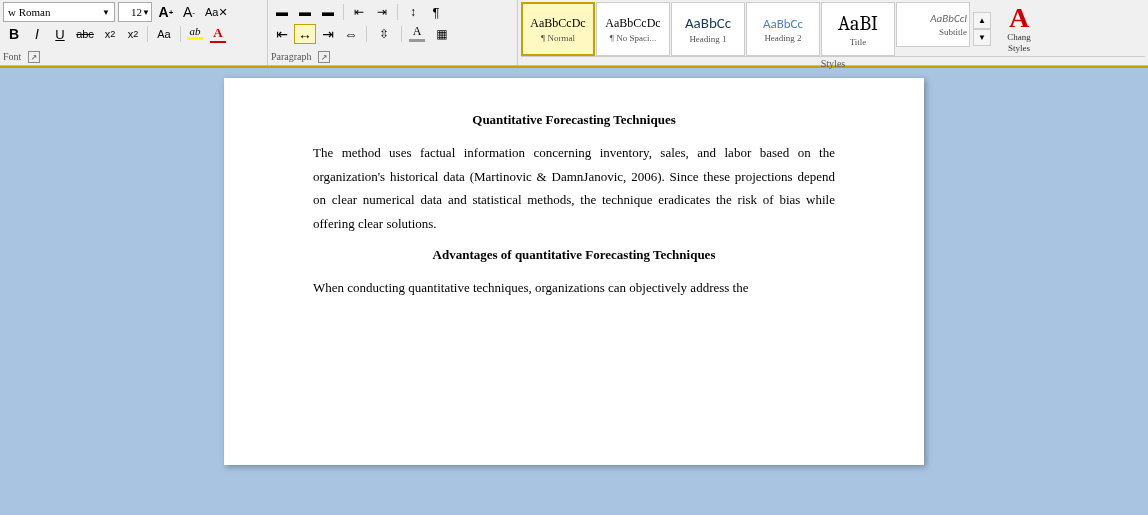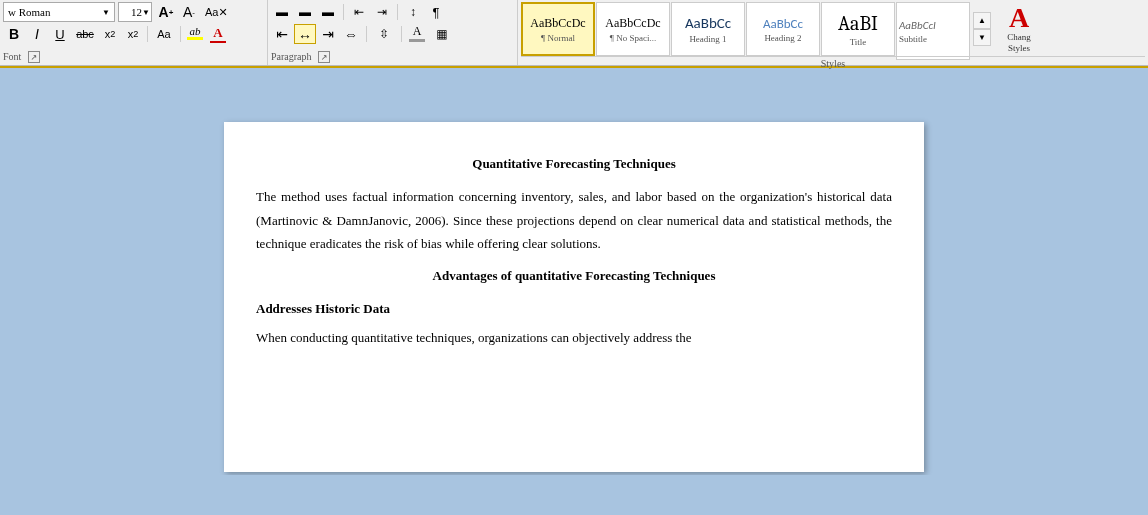--- a/index.html
+++ b/index.html
@@ -74,26 +74,25 @@
       height: calc(515px - 108px);
       display: flex;
       justify-content: center;
       overflow: hidden;
     }
 
     .page {
       background: white;
       width: 700px;
       min-height: 350px;
-      padding: 30px 32px;
+      padding: 30px 89px;
       box-shadow: 2px 2px 6px rgba(0,0,0,0.3);
       font-family: 'Times New Roman', Times, serif;
       font-size: 13px;
       line-height: 1.8;
-      margin-top: 44px;
     }
 
     .doc-title {
       text-align: center;
       font-weight: bold;
       font-size: 13px;
       margin-bottom: 10px;
     }
 
     .doc-body {
@@ -295,21 +294,21 @@
         <div class="style-item style-h2" style="display:flex;flex-direction:column;align-items:center;justify-content:center;width:74px;height:54px;border:1px solid #ccc;background:white;cursor:pointer;padding:2px;">
           <span style="font-size:13px;color:#4f81bd;font-family:'Calibri',sans-serif;">AaBbCc</span>
           <span style="font-size:9px;color:#555;text-align:right;margin-top:2px;">Heading 2</span>
         </div>
 
         <div class="style-item style-title" style="display:flex;flex-direction:column;align-items:center;justify-content:center;width:74px;height:54px;border:1px solid #ccc;background:white;cursor:pointer;padding:2px;">
           <span style="font-size:20px;font-family:'Cambria',serif;">AaBI</span>
           <span style="font-size:9px;color:#555;text-align:center;margin-top:2px;">Title</span>
         </div>
 
-        <div class="style-item style-subtitle" style="display:flex;align-items:flex-start;justify-content:center;width:74px;height:58px;border:1px solid #ccc;background:white;cursor:pointer;padding:2px;">
+        <div class="style-item style-subtitle" style="display:flex;align-items:flex-end;justify-content:center;width:74px;height:45px;border:1px solid #ccc;background:white;cursor:pointer;padding:2px;">
           <span style="font-size:11px;color:#666;font-style:italic;font-family:'Calibri',sans-serif;">AaBbCcI</span>
           <span style="font-size:9px;color:#555;text-align:center;margin-top:2px;">Subtitle</span>
         </div>
 
         <div style="display:flex;flex-direction:column;justify-content:center;margin-left:2px;">
           <button style="width:18px;height:17px;border:1px solid #ccc;background:#f5f5f5;cursor:pointer;display:flex;align-items:center;justify-content:center;font-size:8px;">▲</button>
           <button style="width:18px;height:17px;border:1px solid #ccc;background:#f5f5f5;cursor:pointer;display:flex;align-items:center;justify-content:center;font-size:8px;">▼</button>
         </div>
 
         <div style="display:flex;flex-direction:column;align-items:center;justify-content:center;width:50px;height:54px;cursor:pointer;border:1px solid transparent;font-size:10px;padding:2px;margin-left:2px;">
@@ -323,16 +322,15 @@
       </div>
     </div>
   </div>
 </div>
 
 <div class="document-area">
   <div class="page">
     <p class="doc-title">Quantitative Forecasting Techniques</p>
     <p class="doc-body" style="text-align:justify;font-size:13px;line-height:1.8;margin-bottom:8px;">The method uses factual information concerning inventory, sales, and labor based on the organization's historical data (Martinovic &amp; DamnJanovic, 2006). Since these projections depend on clear numerical data and statistical methods, the technique eradicates the risk of bias while offering clear solutions.</p>
     <p class="doc-section-title">Advantages of quantitative Forecasting Techniques</p>
-    <p class="doc-heading">Addresses Historic Data</p>
     <p class="doc-body" style="text-align:justify;font-size:13px;line-height:1.8;">When conducting quantitative techniques, organizations can objectively address the</p>
   </div>
 </div>
 
 </body></html>

